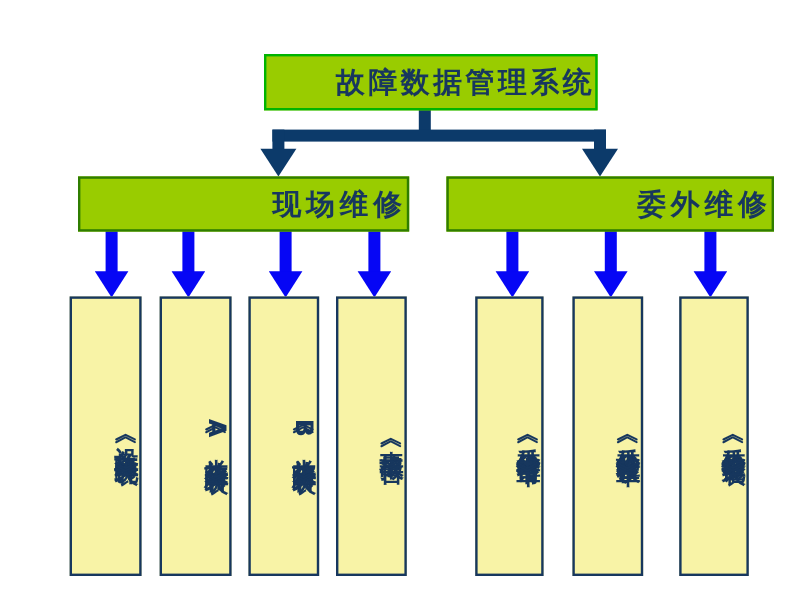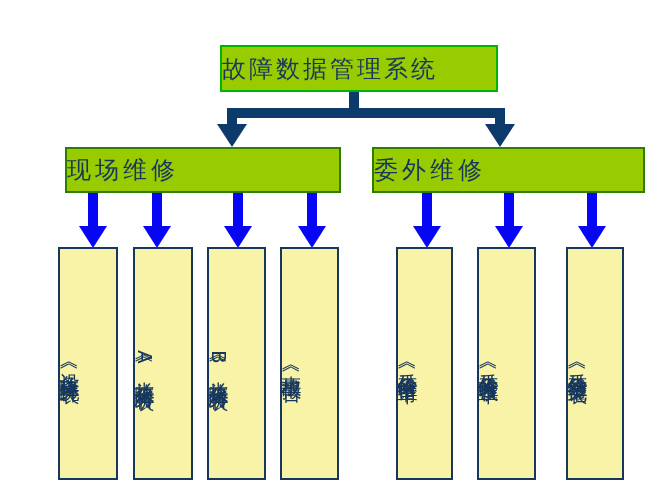--- a/index.html
+++ b/index.html
@@ -13,22 +13,22 @@
     width: 659px;
     height: 503px;
     background: #ffffff;
     overflow: hidden;
   }
   .node {
     position: absolute;
     box-sizing: border-box;
     display: flex;
     align-items: center;
-    justify-content: flex-start;
-    font-weight: normal;
+    justify-content: flex-end;
+    font-weight: bold;
     color: #17375E;
   }
   .root-node {
     left: 220px; top: 45px; width: 278px; height: 47px;
     background: #99CC00;
     border: 2px solid #00B400;
     font-size: 24px;
     letter-spacing: 3px;
   }
   .branch-node {

